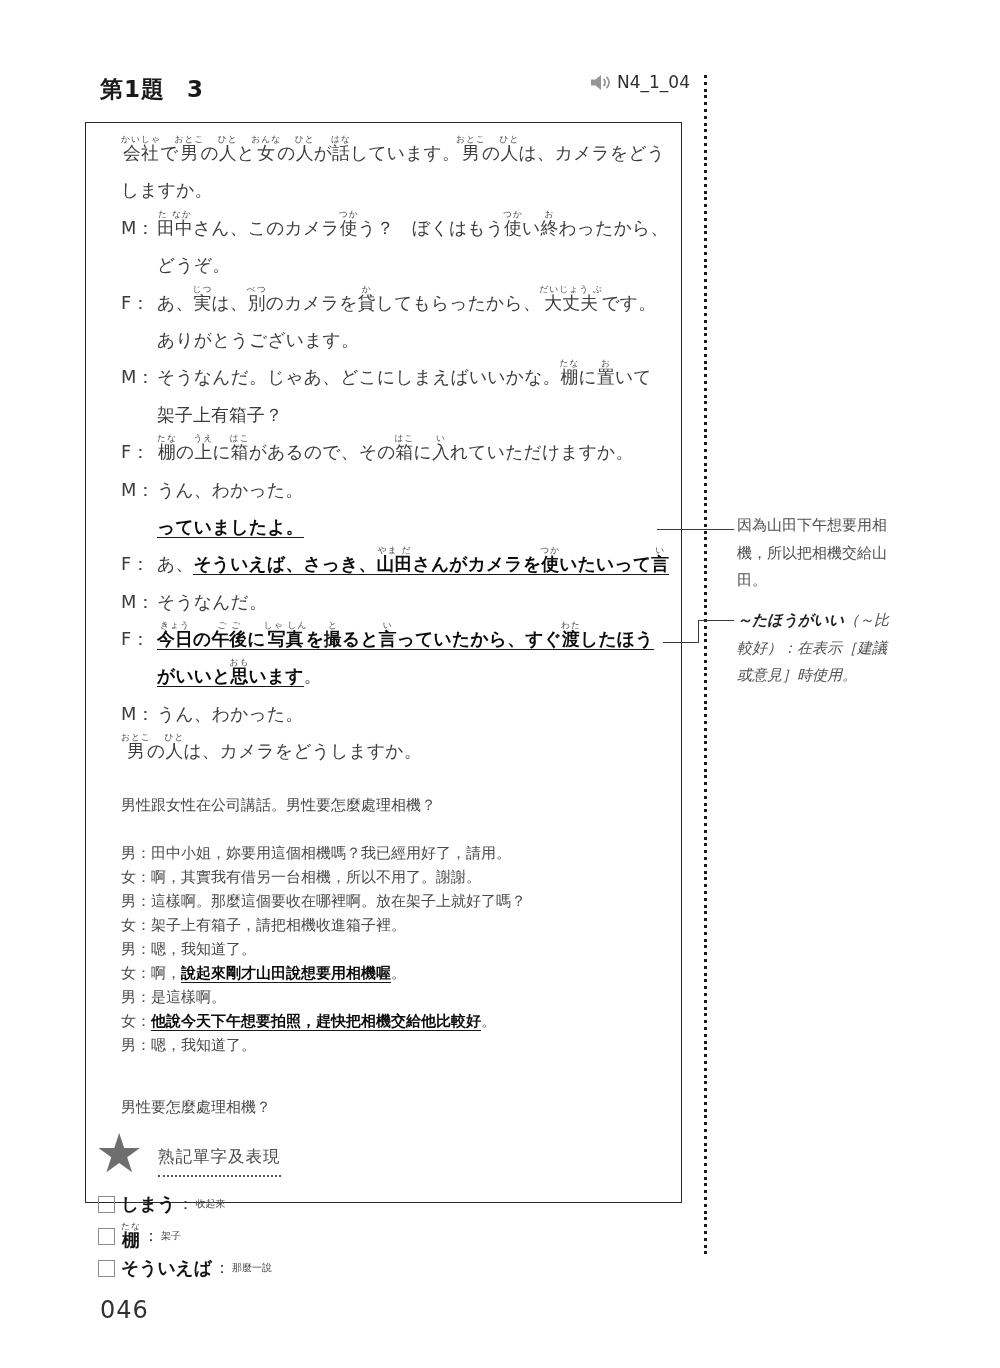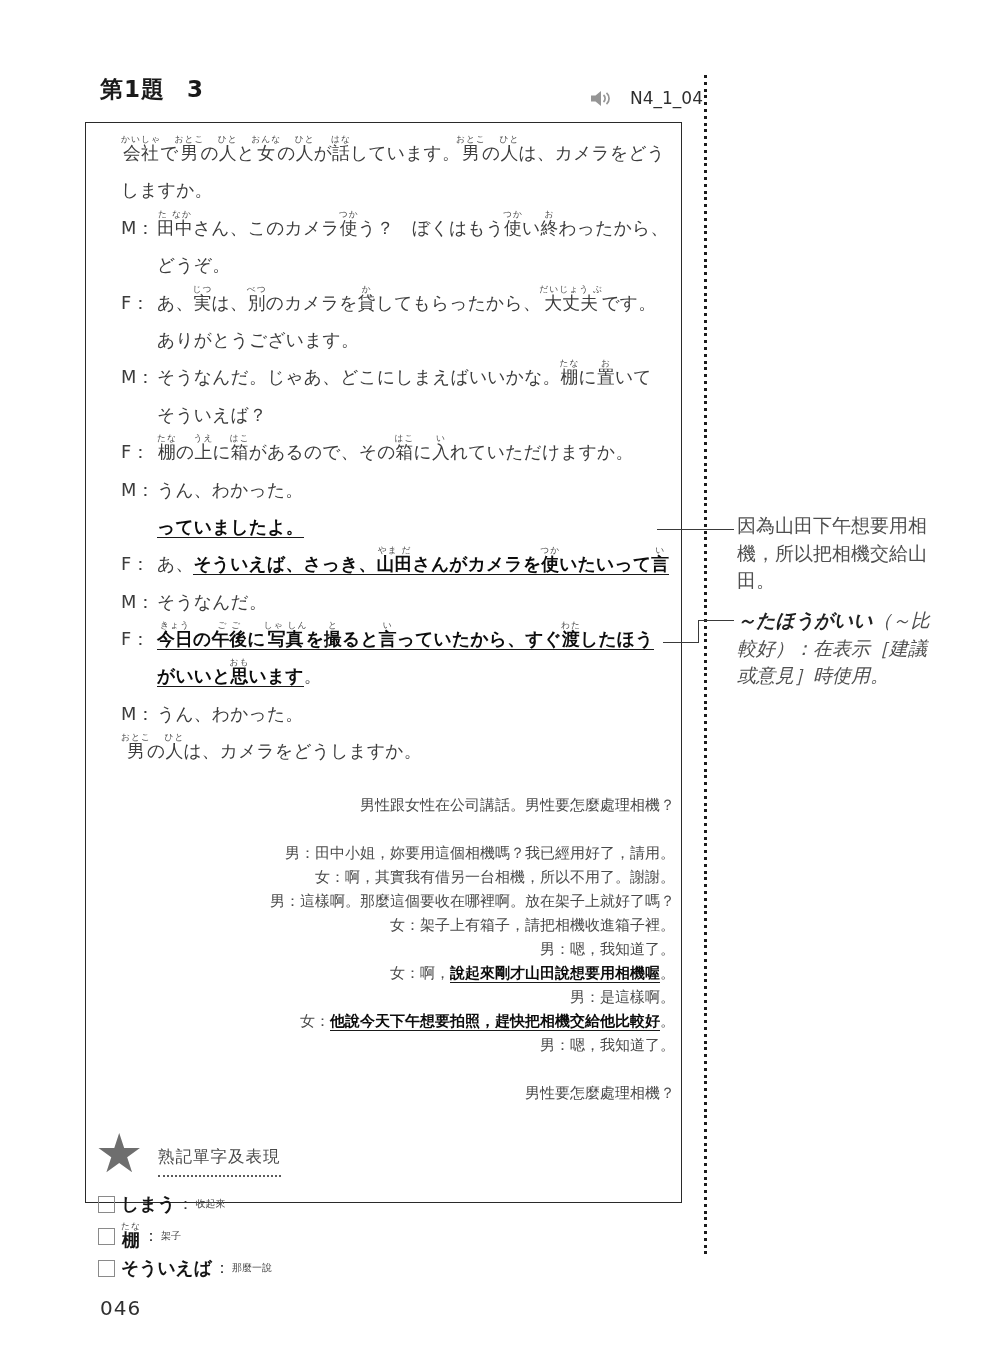--- a/index.html
+++ b/index.html
@@ -3,58 +3,58 @@
 <meta charset="utf-8">
 <style>
   html,body{margin:0;padding:0;background:#ffffff;}
   .page{
     position:relative;width:1000px;height:1368px;background:#ffffff;overflow:hidden;
     font-family:"DejaVu Sans", sans-serif;color:#3c3c3c;padding-left:20px;
   }
   
   .title{position:absolute;left:100px;top:74px;font-size:23px;font-weight:700;color:#1a1a1a;letter-spacing:1px;}
   .title .qnum{margin-left:22px;}
-  .audio{position:absolute;left:590px;top:88px;display:flex;align-items:center;gap:17px;font-size:17px;color:#2e2e2e;}
+  .audio{position:absolute;left:590px;top:72px;display:flex;align-items:center;gap:4px;font-size:17px;color:#2e2e2e;}
   
   .vline{position:absolute;left:704px;top:75px;width:3px;height:1180px;
     background:repeating-linear-gradient(to bottom,#1c1c1c 0 3px,transparent 3px 6.8px);}
   
   .box{position:absolute;left:85px;top:122px;width:597px;height:1081px;border:1.5px solid #2a2a2a;
     box-sizing:border-box;padding:11px 6px 0 35px;background:#fff;}
   .jl{height:37.4px;line-height:37.4px;white-space:nowrap;font-size:17.8px;letter-spacing:0.2px;color:#3c3c3c;}
   .jl .speaker{display:inline-block;width:36px;}
   .jl.cont{padding-left:36px;}
   ruby{ruby-align:center;}
   rt{font-size:8.8px;letter-spacing:1px;color:#4a4a4a;font-weight:400;}
   .em{font-weight:700;color:#0d0d0d;border-bottom:1.6px solid #1a1a1a;}
   
-  #zh-block{margin-top:23px;text-align:right;}
+  #zh-block{margin-top:23px;}
   .zl{height:24px;line-height:24px;white-space:nowrap;font-size:15px;color:#4a4a4a;}
   #zh-lines{margin-top:24px;}
-  .zl.question{margin-top:24px;}
+  .zl.question{margin-top:40px;font-family:Liberation Mono, monospace;}
   .zl .em{font-size:15px;}
   
-  .note{position:absolute;width:185px;font-size:19px;color:#4f4f4f;}
+  .note{position:absolute;width:185px;font-size:15px;color:#4f4f4f;}
   .note .nl{height:27.7px;line-height:27.7px;white-space:nowrap;}
   .note .bold{font-weight:700;color:#222;}
   
   .conn{position:absolute;border:0 solid #3a3a3a;}
   
   .star-glyph{position:absolute;left:95px;top:1124px;font-size:54px;color:#6e6e6e;line-height:60px;}
   .star-label{position:absolute;left:158px;top:1146px;font-size:16.5px;color:#4a4a4a;
     border-bottom:2.5px dotted #5a5a5a;padding-bottom:7px;letter-spacing:1px;}
   .vocab{position:absolute;left:98px;top:1188px;}
   .vrow{height:32px;display:flex;align-items:center;white-space:nowrap;}
   .cbox{width:15px;height:15px;border:1.5px solid #8a8a8a;display:inline-block;margin-right:6px;flex:0 0 auto;}
   .vword{font-size:17.8px;font-weight:700;color:#151515;}
   .vword rt{font-weight:400;}
   .vsep{font-size:16px;color:#333;margin:0 2px;}
   .vmean{font-size:10px;color:#4a4a4a;}
   
-  .pagenum{position:absolute;left:100px;top:1296px;font-size:20px;color:#303030;letter-spacing:1px;}
+  .pagenum{position:absolute;left:100px;top:1296px;font-size:24px;color:#303030;letter-spacing:1px;}
 </style>
 </head>
 <body>
 
 <div class="page">
 
   <div class="title">
     <span>第1題</span><span class="qnum">3</span>
   </div>
 
@@ -71,21 +71,21 @@
 
   <div class="box">
     <div id="jp-dialogue">
         <div class="jl"><span><ruby>会社<rt>かいしゃ</rt></ruby>で<ruby>男<rt>おとこ</rt></ruby>の<ruby>人<rt>ひと</rt></ruby>と<ruby>女<rt>おんな</rt></ruby>の<ruby>人<rt>ひと</rt></ruby>が<ruby>話<rt>はな</rt></ruby>しています。<ruby>男<rt>おとこ</rt></ruby>の<ruby>人<rt>ひと</rt></ruby>は、カメラをどう</span></div>
         <div class="jl"><span>しますか。</span></div>
         <div class="jl"><span class="speaker">M：</span><span><ruby>田中<rt>た なか</rt></ruby>さん、このカメラ<ruby>使<rt>つか</rt></ruby>う？　ぼくはもう<ruby>使<rt>つか</rt></ruby>い<ruby>終<rt>お</rt></ruby>わったから、</span></div>
         <div class="jl cont"><span>どうぞ。</span></div>
         <div class="jl"><span class="speaker">F：</span><span>あ、<ruby>実<rt>じつ</rt></ruby>は、<ruby>別<rt>べつ</rt></ruby>のカメラを<ruby>貸<rt>か</rt></ruby>してもらったから、<ruby>大丈夫<rt>だいじょう ぶ</rt></ruby>です。</span></div>
         <div class="jl cont"><span>ありがとうございます。</span></div>
         <div class="jl"><span class="speaker">M：</span><span>そうなんだ。じゃあ、どこにしまえばいいかな。<ruby>棚<rt>たな</rt></ruby>に<ruby>置<rt>お</rt></ruby>いて</span></div>
-        <div class="jl cont"><span>そういえば？</span></div>
+        <div class="jl cont"><span>架子上有箱子？</span></div>
         <div class="jl"><span class="speaker">F：</span><span><ruby>棚<rt>たな</rt></ruby>の<ruby>上<rt>うえ</rt></ruby>に<ruby>箱<rt>はこ</rt></ruby>があるので、その<ruby>箱<rt>はこ</rt></ruby>に<ruby>入<rt>い</rt></ruby>れていただけますか。</span></div>
         <div class="jl"><span class="speaker">M：</span><span>うん、わかった。</span></div>
         <div class="jl cont"><span class="em">っていましたよ。</span></div>
         <div class="jl"><span class="speaker">F：</span><span>あ、</span><span class="em">そういえば、さっき、<ruby>山田<rt>やま だ</rt></ruby>さんがカメラを<ruby>使<rt>つか</rt></ruby>いたいって<ruby>言<rt>い</rt></ruby></span></div>
         <div class="jl"><span class="speaker">M：</span><span>そうなんだ。</span></div>
         <div class="jl"><span class="speaker">F：</span><span class="em"><ruby>今日<rt>きょう</rt></ruby>の<ruby>午後<rt>ご ご</rt></ruby>に<ruby>写真<rt>しゃ しん</rt></ruby>を<ruby>撮<rt>と</rt></ruby>ると<ruby>言<rt>い</rt></ruby>っていたから、すぐ<ruby>渡<rt>わた</rt></ruby>したほう</span></div>
         <div class="jl cont"><span class="em">がいいと<ruby>思<rt>おも</rt></ruby>います</span><span>。</span></div>
         <div class="jl"><span class="speaker">M：</span><span>うん、わかった。</span></div>
         <div class="jl"><span><ruby>男<rt>おとこ</rt></ruby>の<ruby>人<rt>ひと</rt></ruby>は、カメラをどうしますか。</span></div>
       </div>

